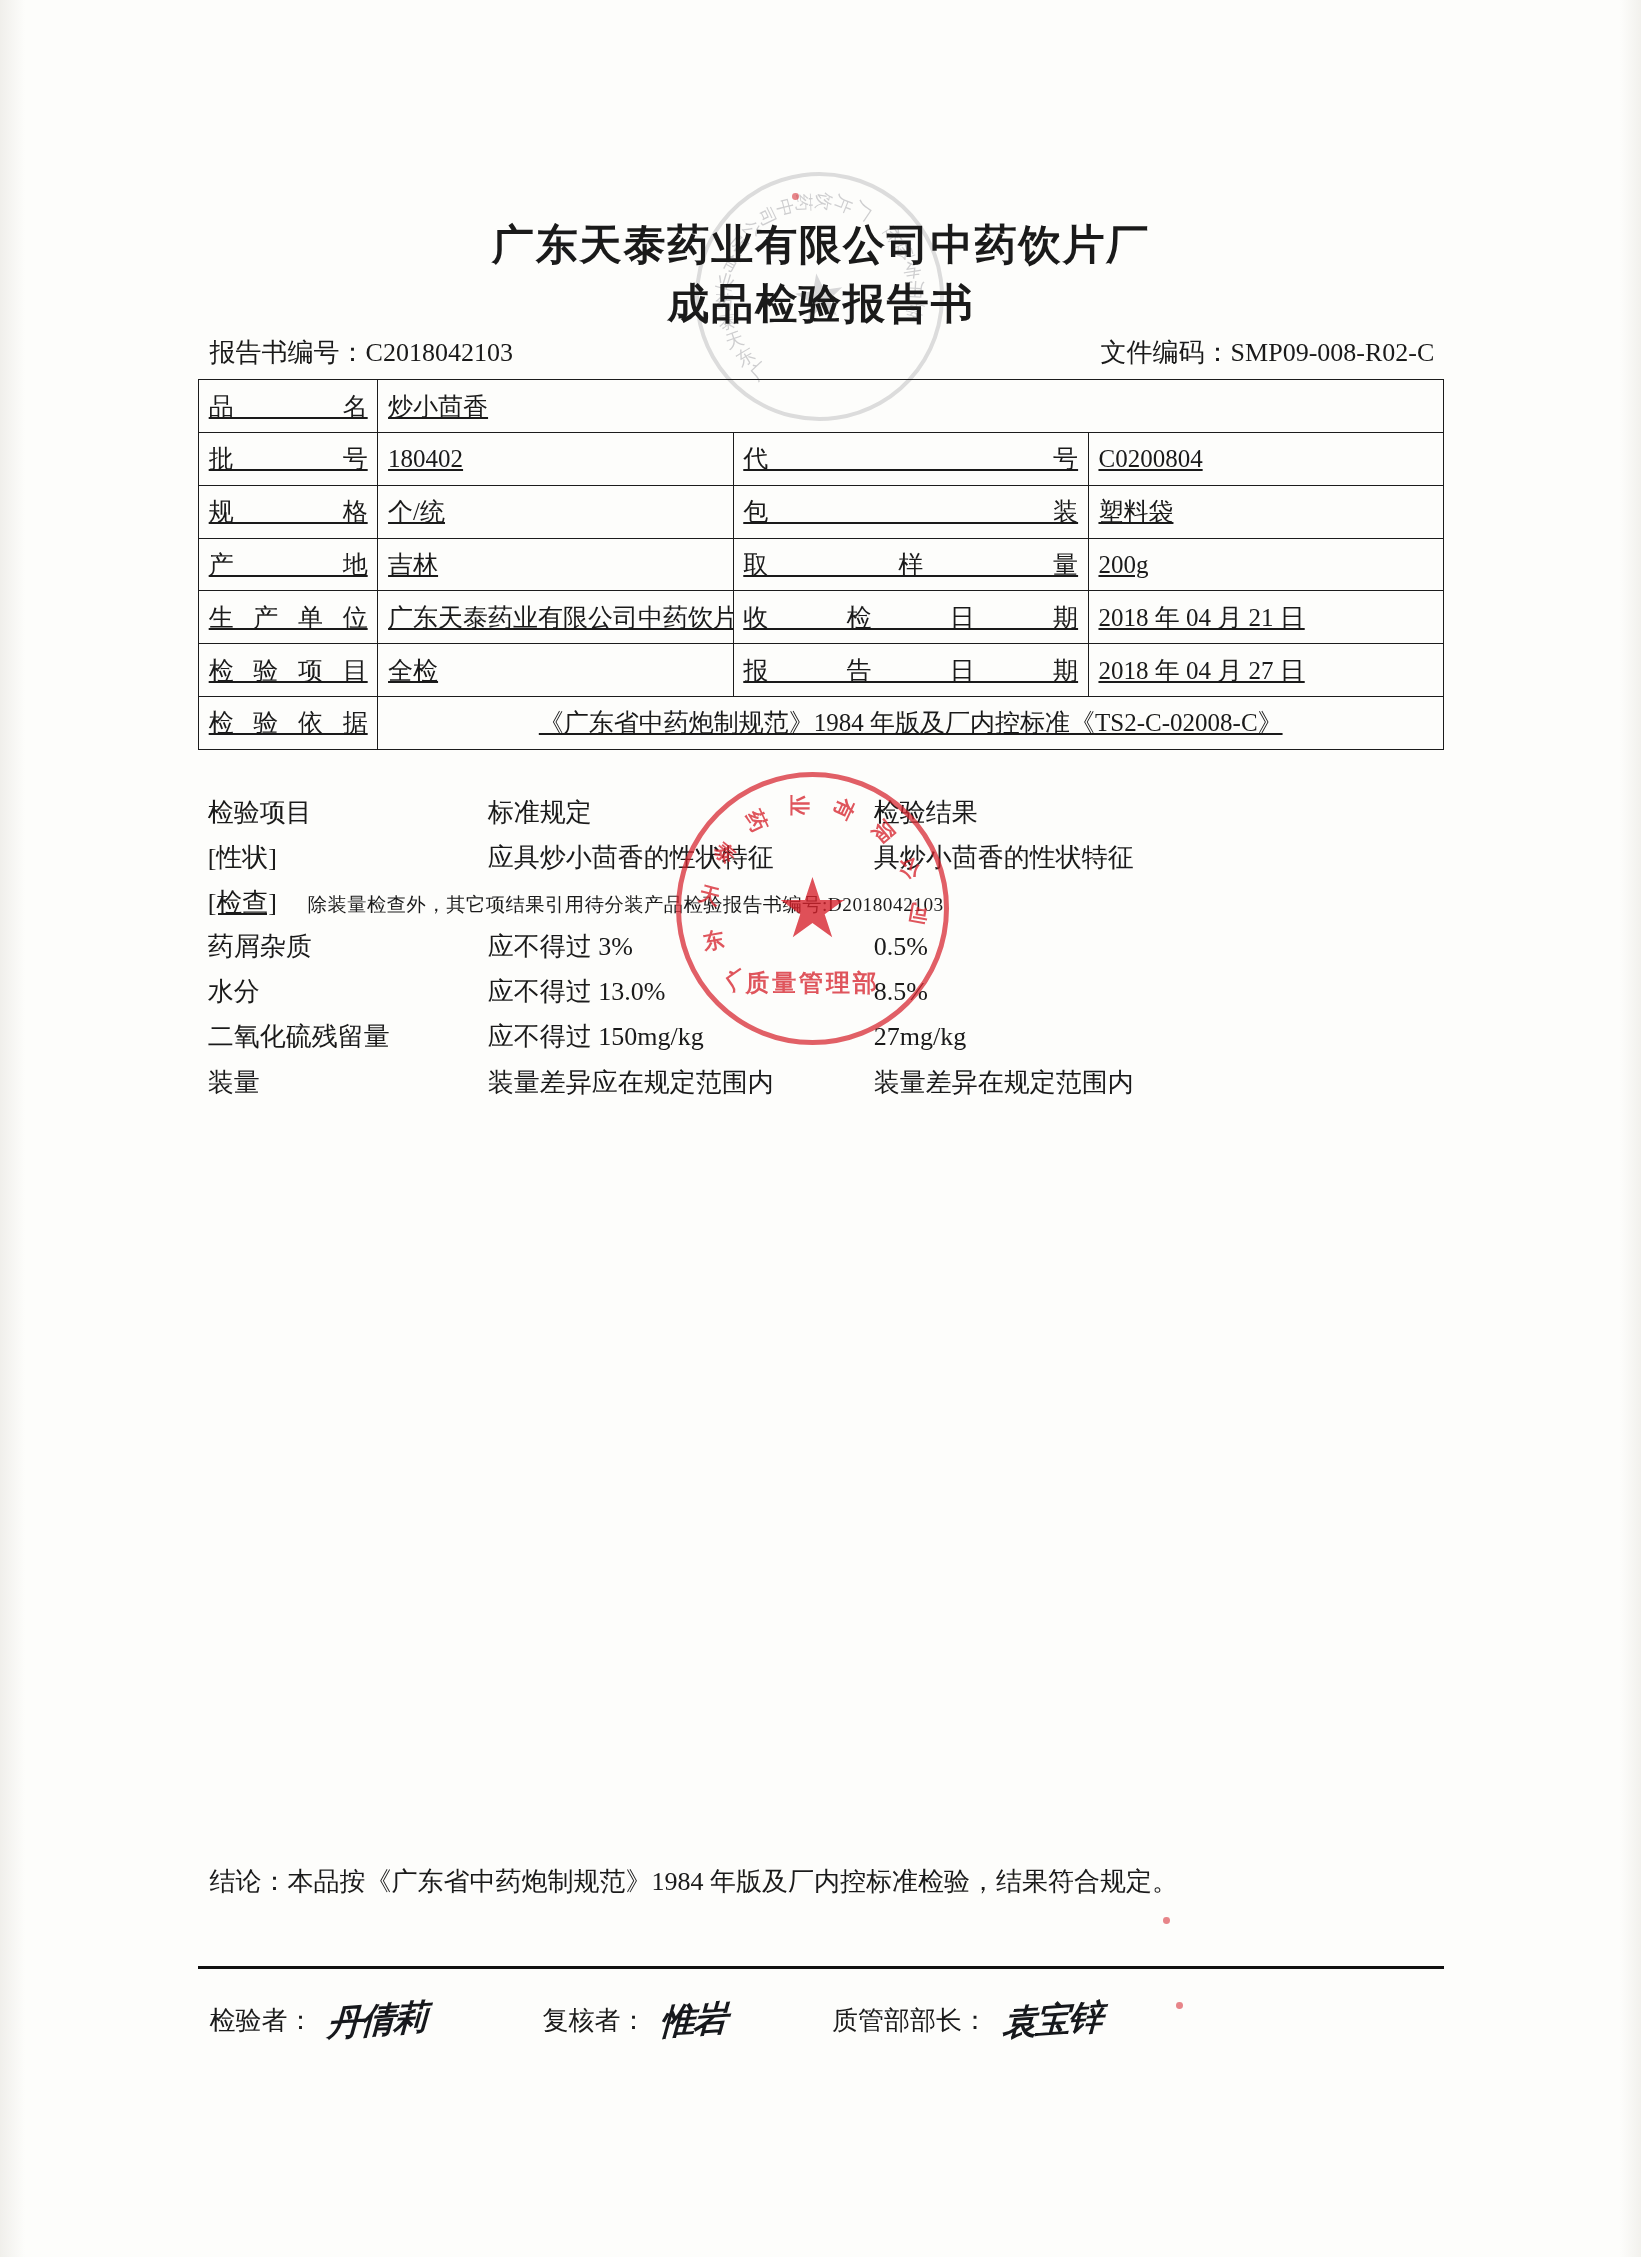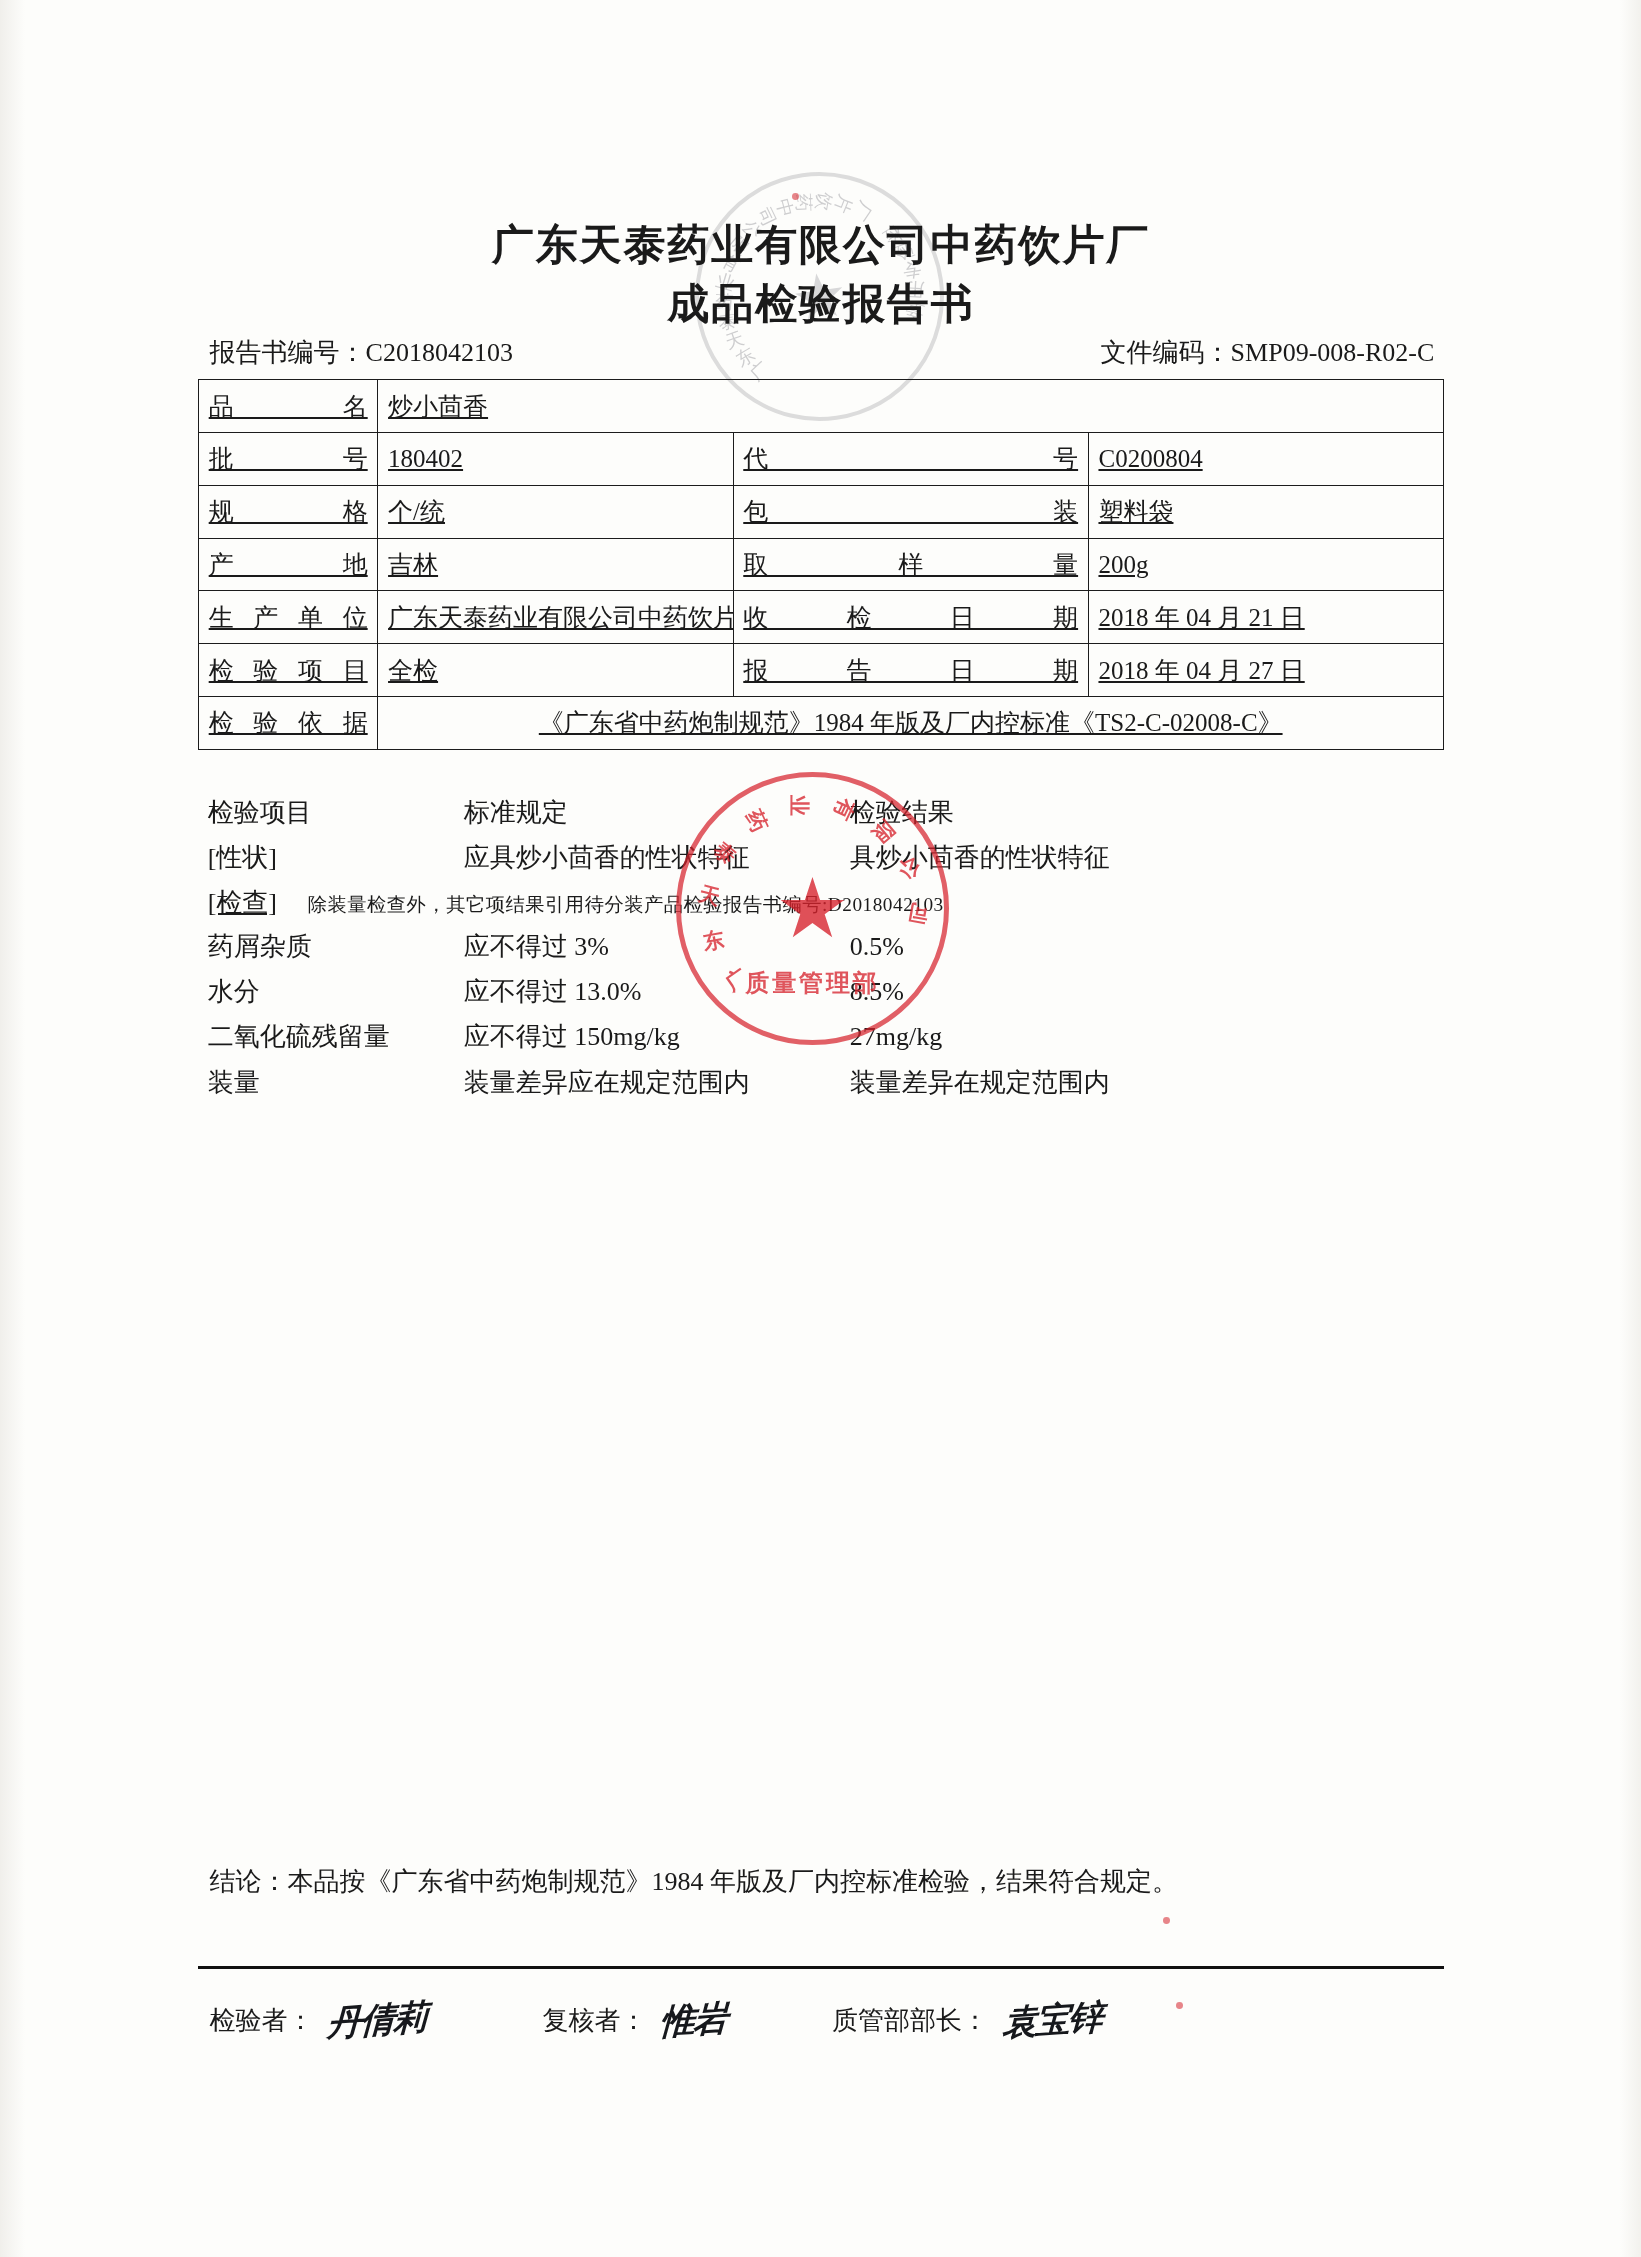--- a/index.html
+++ b/index.html
@@ -98,21 +98,21 @@
     margin-top: 50px;
     padding-left: 9.7px;
     font-size: 26px;
     line-height: 1.0;
   }
   .res-row {
     display: flex;
     margin-bottom: 19.3px;
   }
   .res-row .c1 { width: 256px; }
-  .res-row .c2 { width: 386px; }
+  .res-row .c2 { width: 386px; margin-left: 24px; }
   .res-row .c3 { flex: 1; }
   .note-row {
     display: flex;
     align-items: baseline;
     margin-bottom: 17.4px;
   }
   .note-row .tag { width: 100px; text-decoration: underline; }
   .note-row .note { font-size: 19.3px; letter-spacing: 0.5px; }
 
   .conclusion {

